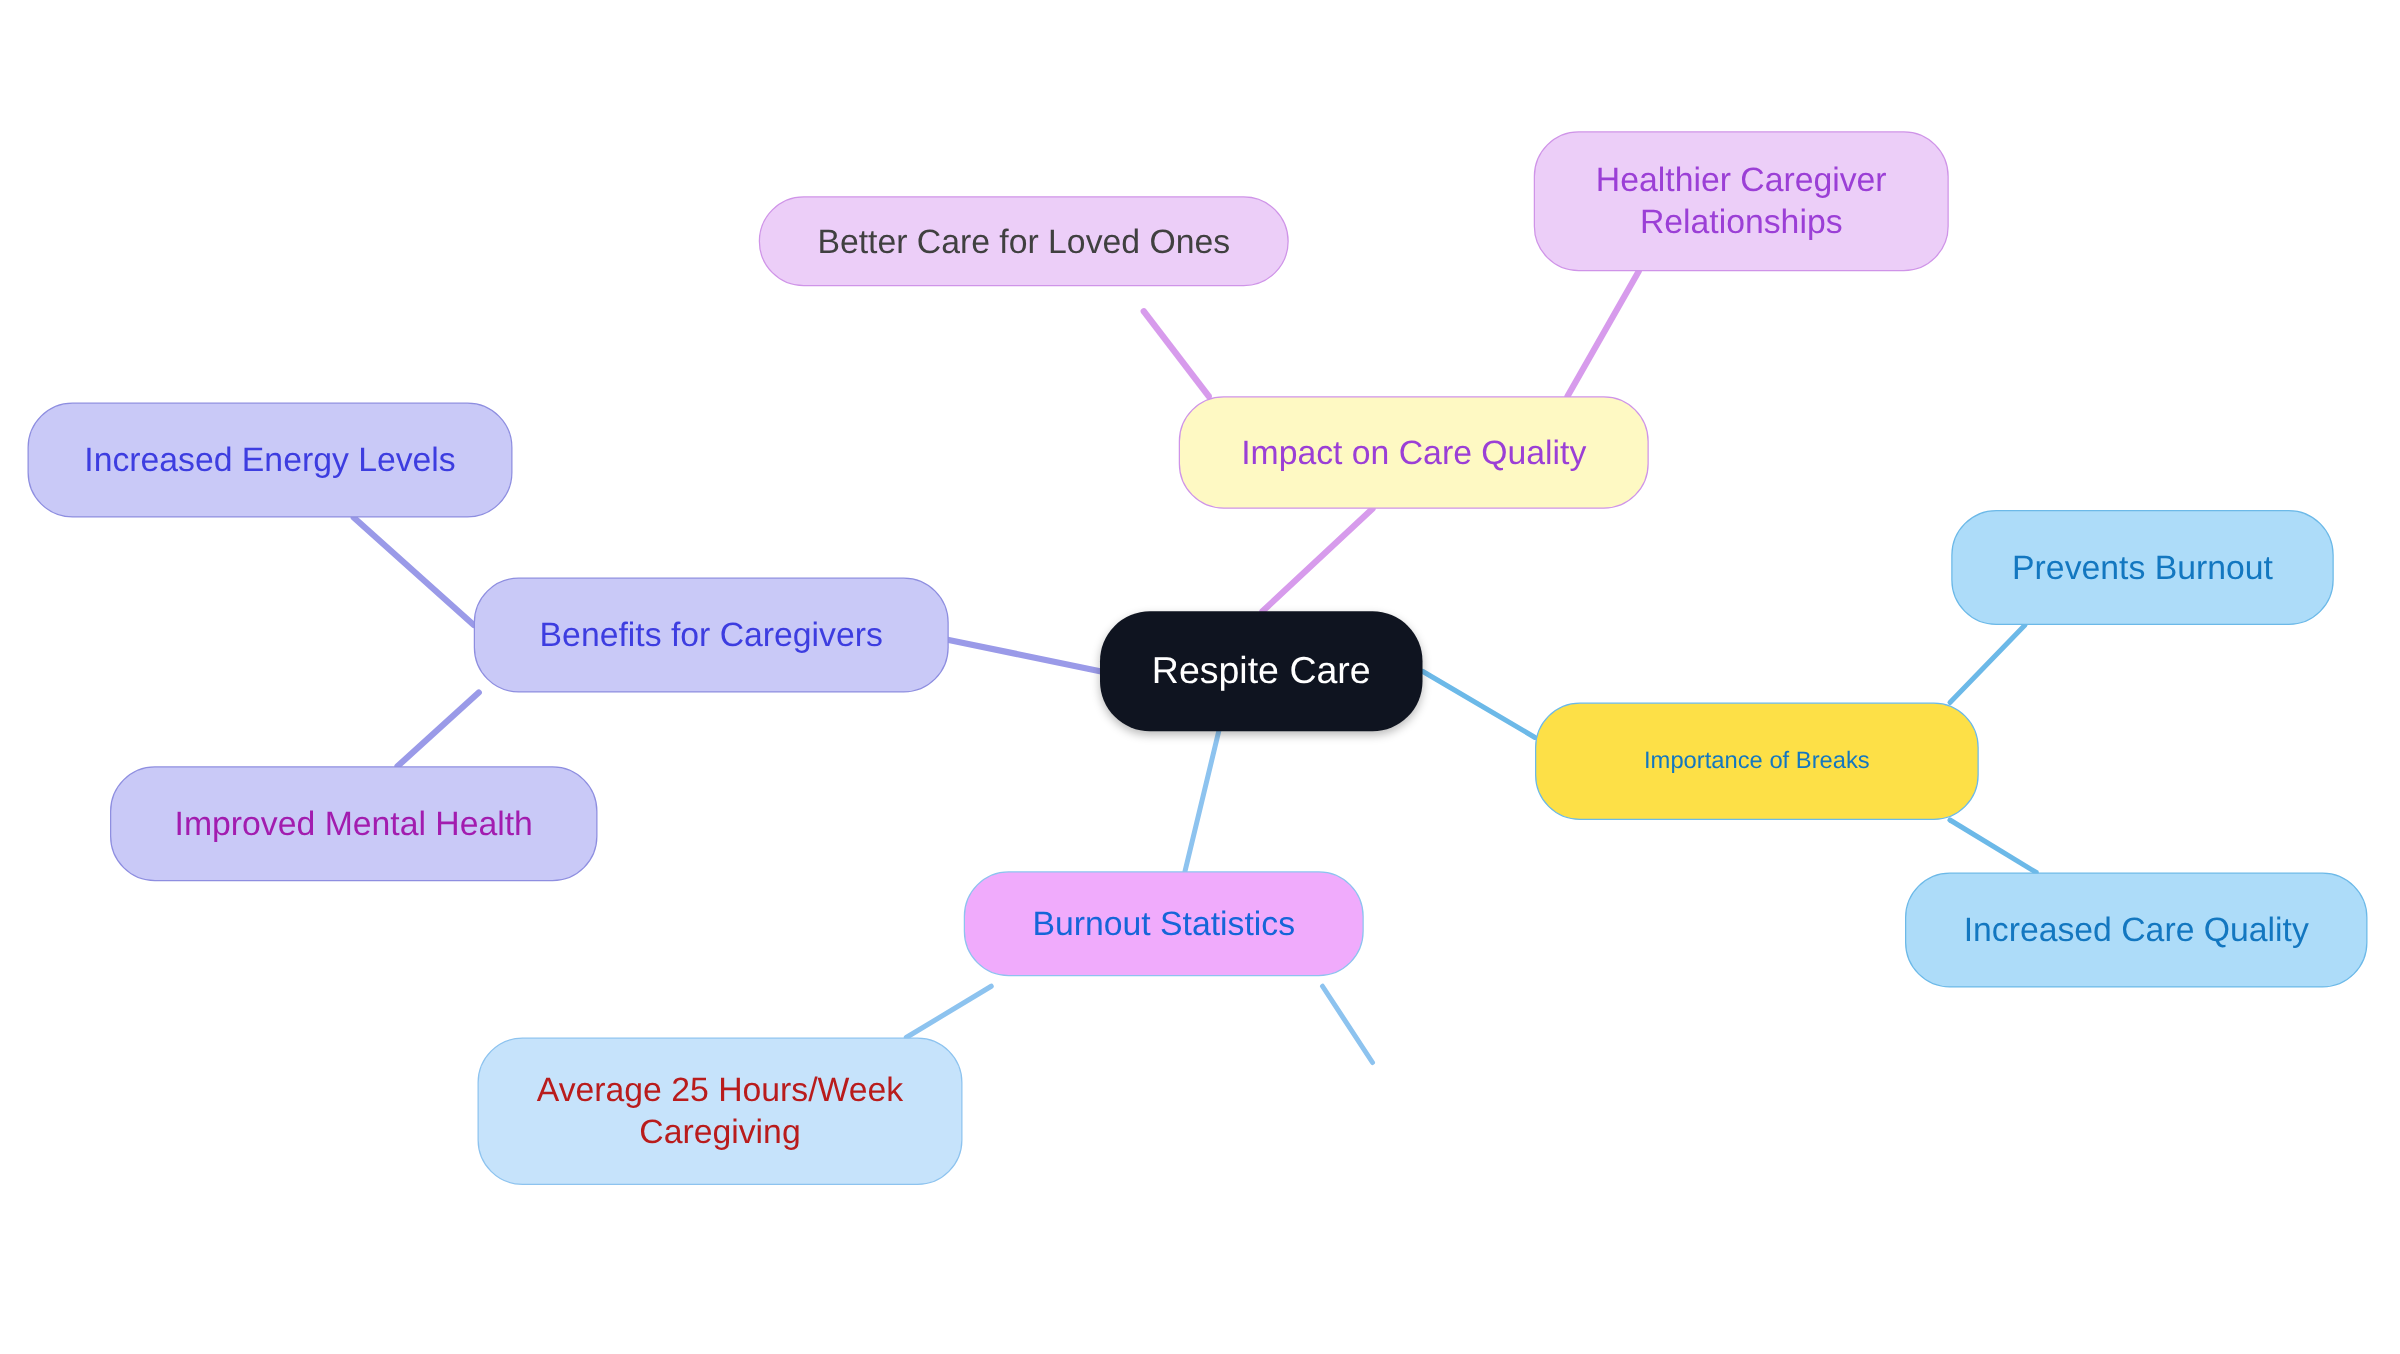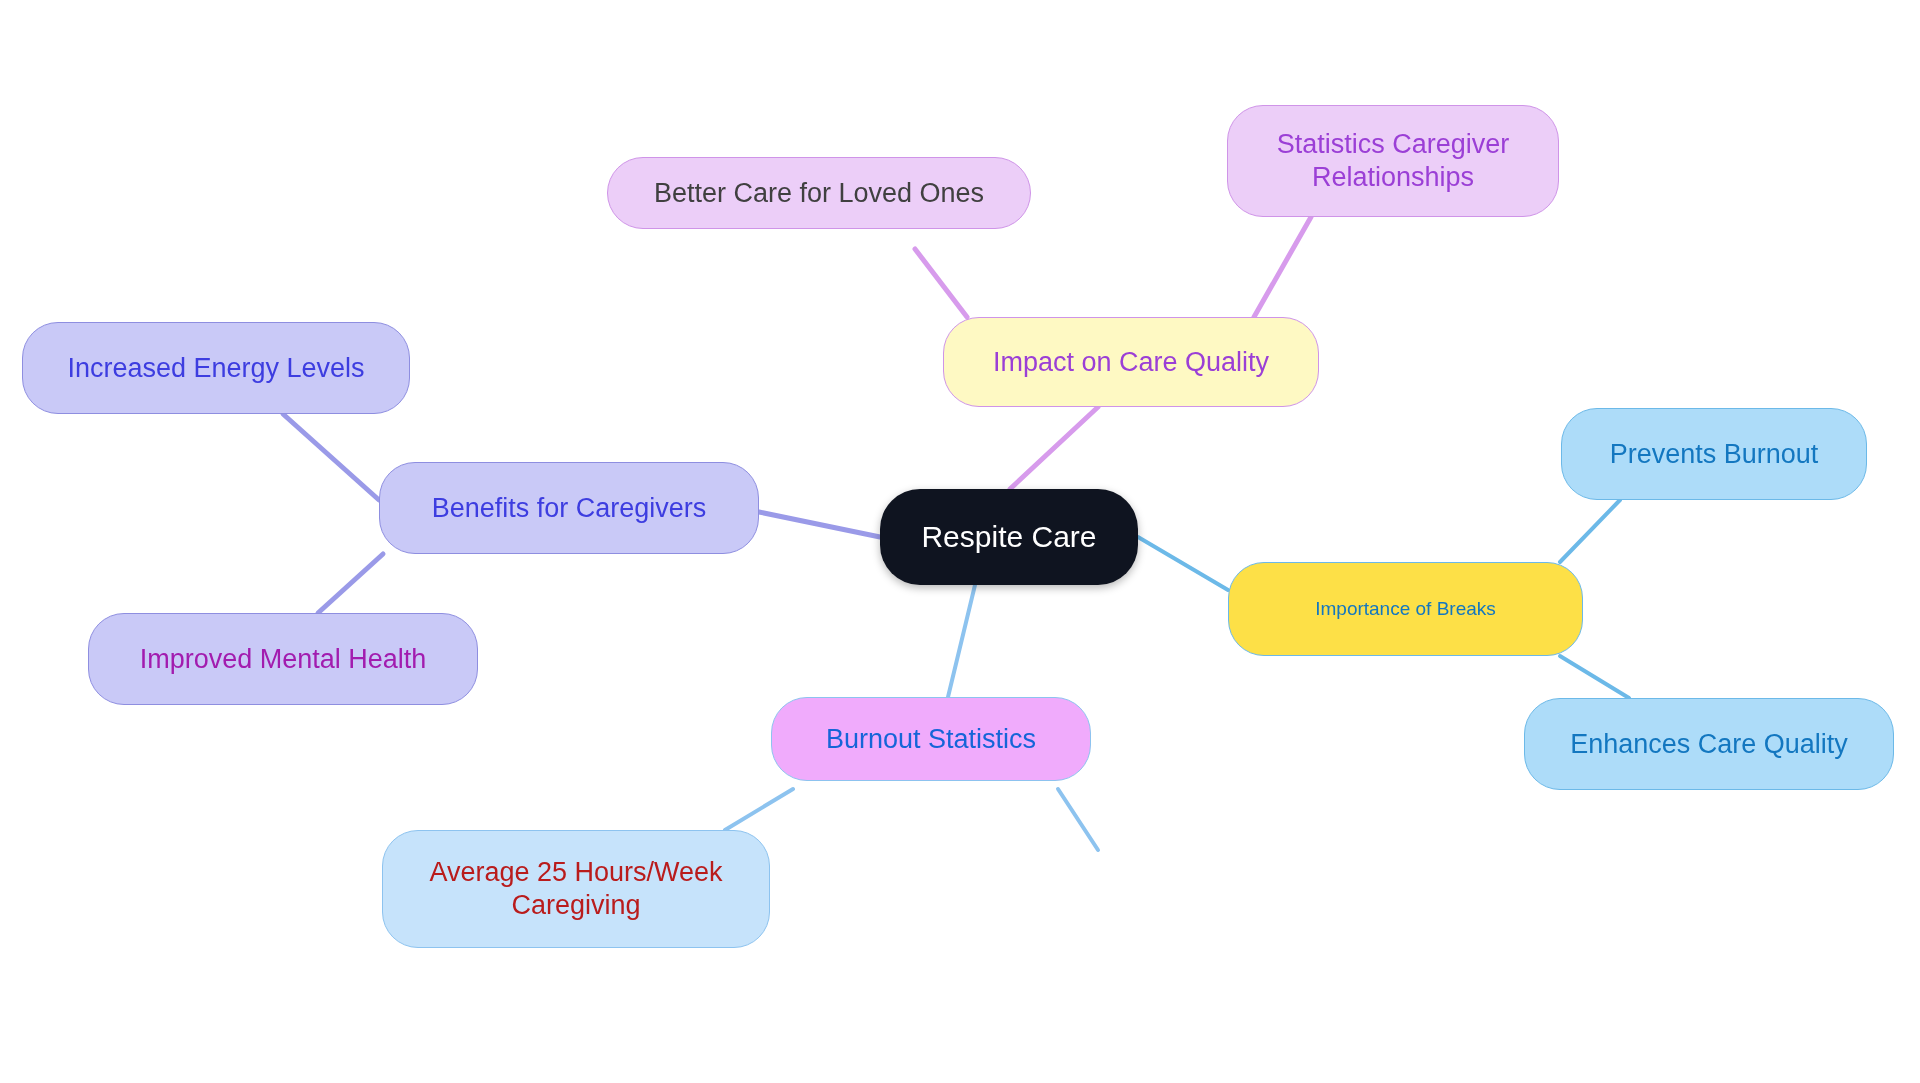--- a/index.html
+++ b/index.html
@@ -64,21 +64,21 @@
       <line x1="1560" y1="656" x2="1629" y2="698" stroke="#6cb9e8" stroke-width="4" stroke-linecap="round"></line>
       <line x1="793" y1="789" x2="725" y2="830" stroke="#8dc3ef" stroke-width="4" stroke-linecap="round"></line>
       <line x1="1058" y1="789" x2="1098" y2="850" stroke="#8dc3ef" stroke-width="4" stroke-linecap="round"></line>
     </svg>
 <div class="node" style="left: 379px; top: 462px; width: 380px; height: 92px; background: rgb(201, 201, 247); color: rgb(61, 61, 224); border-color: rgb(142, 142, 224); font-size: 27px;">Benefits for Caregivers</div>
     <div class="node root" style="left: 880px; top: 489px; width: 258px; height: 96px; background: rgb(15, 20, 32); color: rgb(255, 255, 255); border-color: rgb(15, 20, 32); font-size: 30px;">Respite Care</div>
     <div class="node" style="left: 22px; top: 322px; width: 388px; height: 92px; background: rgb(201, 201, 247); color: rgb(61, 61, 224); border-color: rgb(142, 142, 224); font-size: 27px;">Increased Energy Levels</div>
     <div class="node" style="left: 88px; top: 613px; width: 390px; height: 92px; background: rgb(201, 201, 247); color: #a21caf; border-color: rgb(142, 142, 224); font-size: 27px;">Improved Mental Health</div>
     <div class="node" style="left: 943px; top: 317px; width: 376px; height: 90px; background: #fef9c3; color: rgb(155, 63, 214); border-color: rgb(207, 148, 232); font-size: 27px;">Impact on Care Quality</div>
     <div class="node" style="left: 607px; top: 157px; width: 424px; height: 72px; background: rgb(236, 206, 248); color: #404040; border-color: rgb(207, 148, 232); font-size: 27px;">Better Care for Loved Ones</div>
-    <div class="node" style="left: 1227px; top: 105px; width: 332px; height: 112px; background: rgb(236, 206, 248); color: rgb(155, 63, 214); border-color: rgb(207, 148, 232); font-size: 27px;">Statistics Caregiver
+    <div class="node" style="left: 1227px; top: 105px; width: 332px; height: 112px; background: rgb(236, 206, 248); color: rgb(155, 63, 214); border-color: rgb(207, 148, 232); font-size: 27px;">Healthier Caregiver
 Relationships</div>
     <div class="node" style="left: 1228px; top: 562px; width: 355px; height: 94px; background: #fde047; color: rgb(19, 119, 192); border-color: rgb(108, 185, 232); font-size: 19px;">Importance of Breaks</div>
     <div class="node" style="left: 1561px; top: 408px; width: 306px; height: 92px; background: rgb(173, 220, 249); color: rgb(19, 119, 192); border-color: rgb(108, 185, 232); font-size: 27px;">Prevents Burnout</div>
-    <div class="node" style="left: 1524px; top: 698px; width: 370px; height: 92px; background: rgb(173, 220, 249); color: rgb(19, 119, 192); border-color: rgb(108, 185, 232); font-size: 27px;">Enhances Care Quality</div>
+    <div class="node" style="left: 1524px; top: 698px; width: 370px; height: 92px; background: rgb(173, 220, 249); color: rgb(19, 119, 192); border-color: rgb(108, 185, 232); font-size: 27px;">Increased Care Quality</div>
     <div class="node" style="left: 771px; top: 697px; width: 320px; height: 84px; background: #f0abfc; color: rgb(21, 101, 216); border-color: rgb(141, 195, 239); font-size: 27px;">Burnout Statistics</div>
     <div class="node" style="left: 382px; top: 830px; width: 388px; height: 118px; background: rgb(198, 227, 251); color: #b91c1c; border-color: rgb(141, 195, 239); font-size: 27px;">Average 25 Hours/Week
 Caregiving</div>
   </div>
 
 </body></html>

